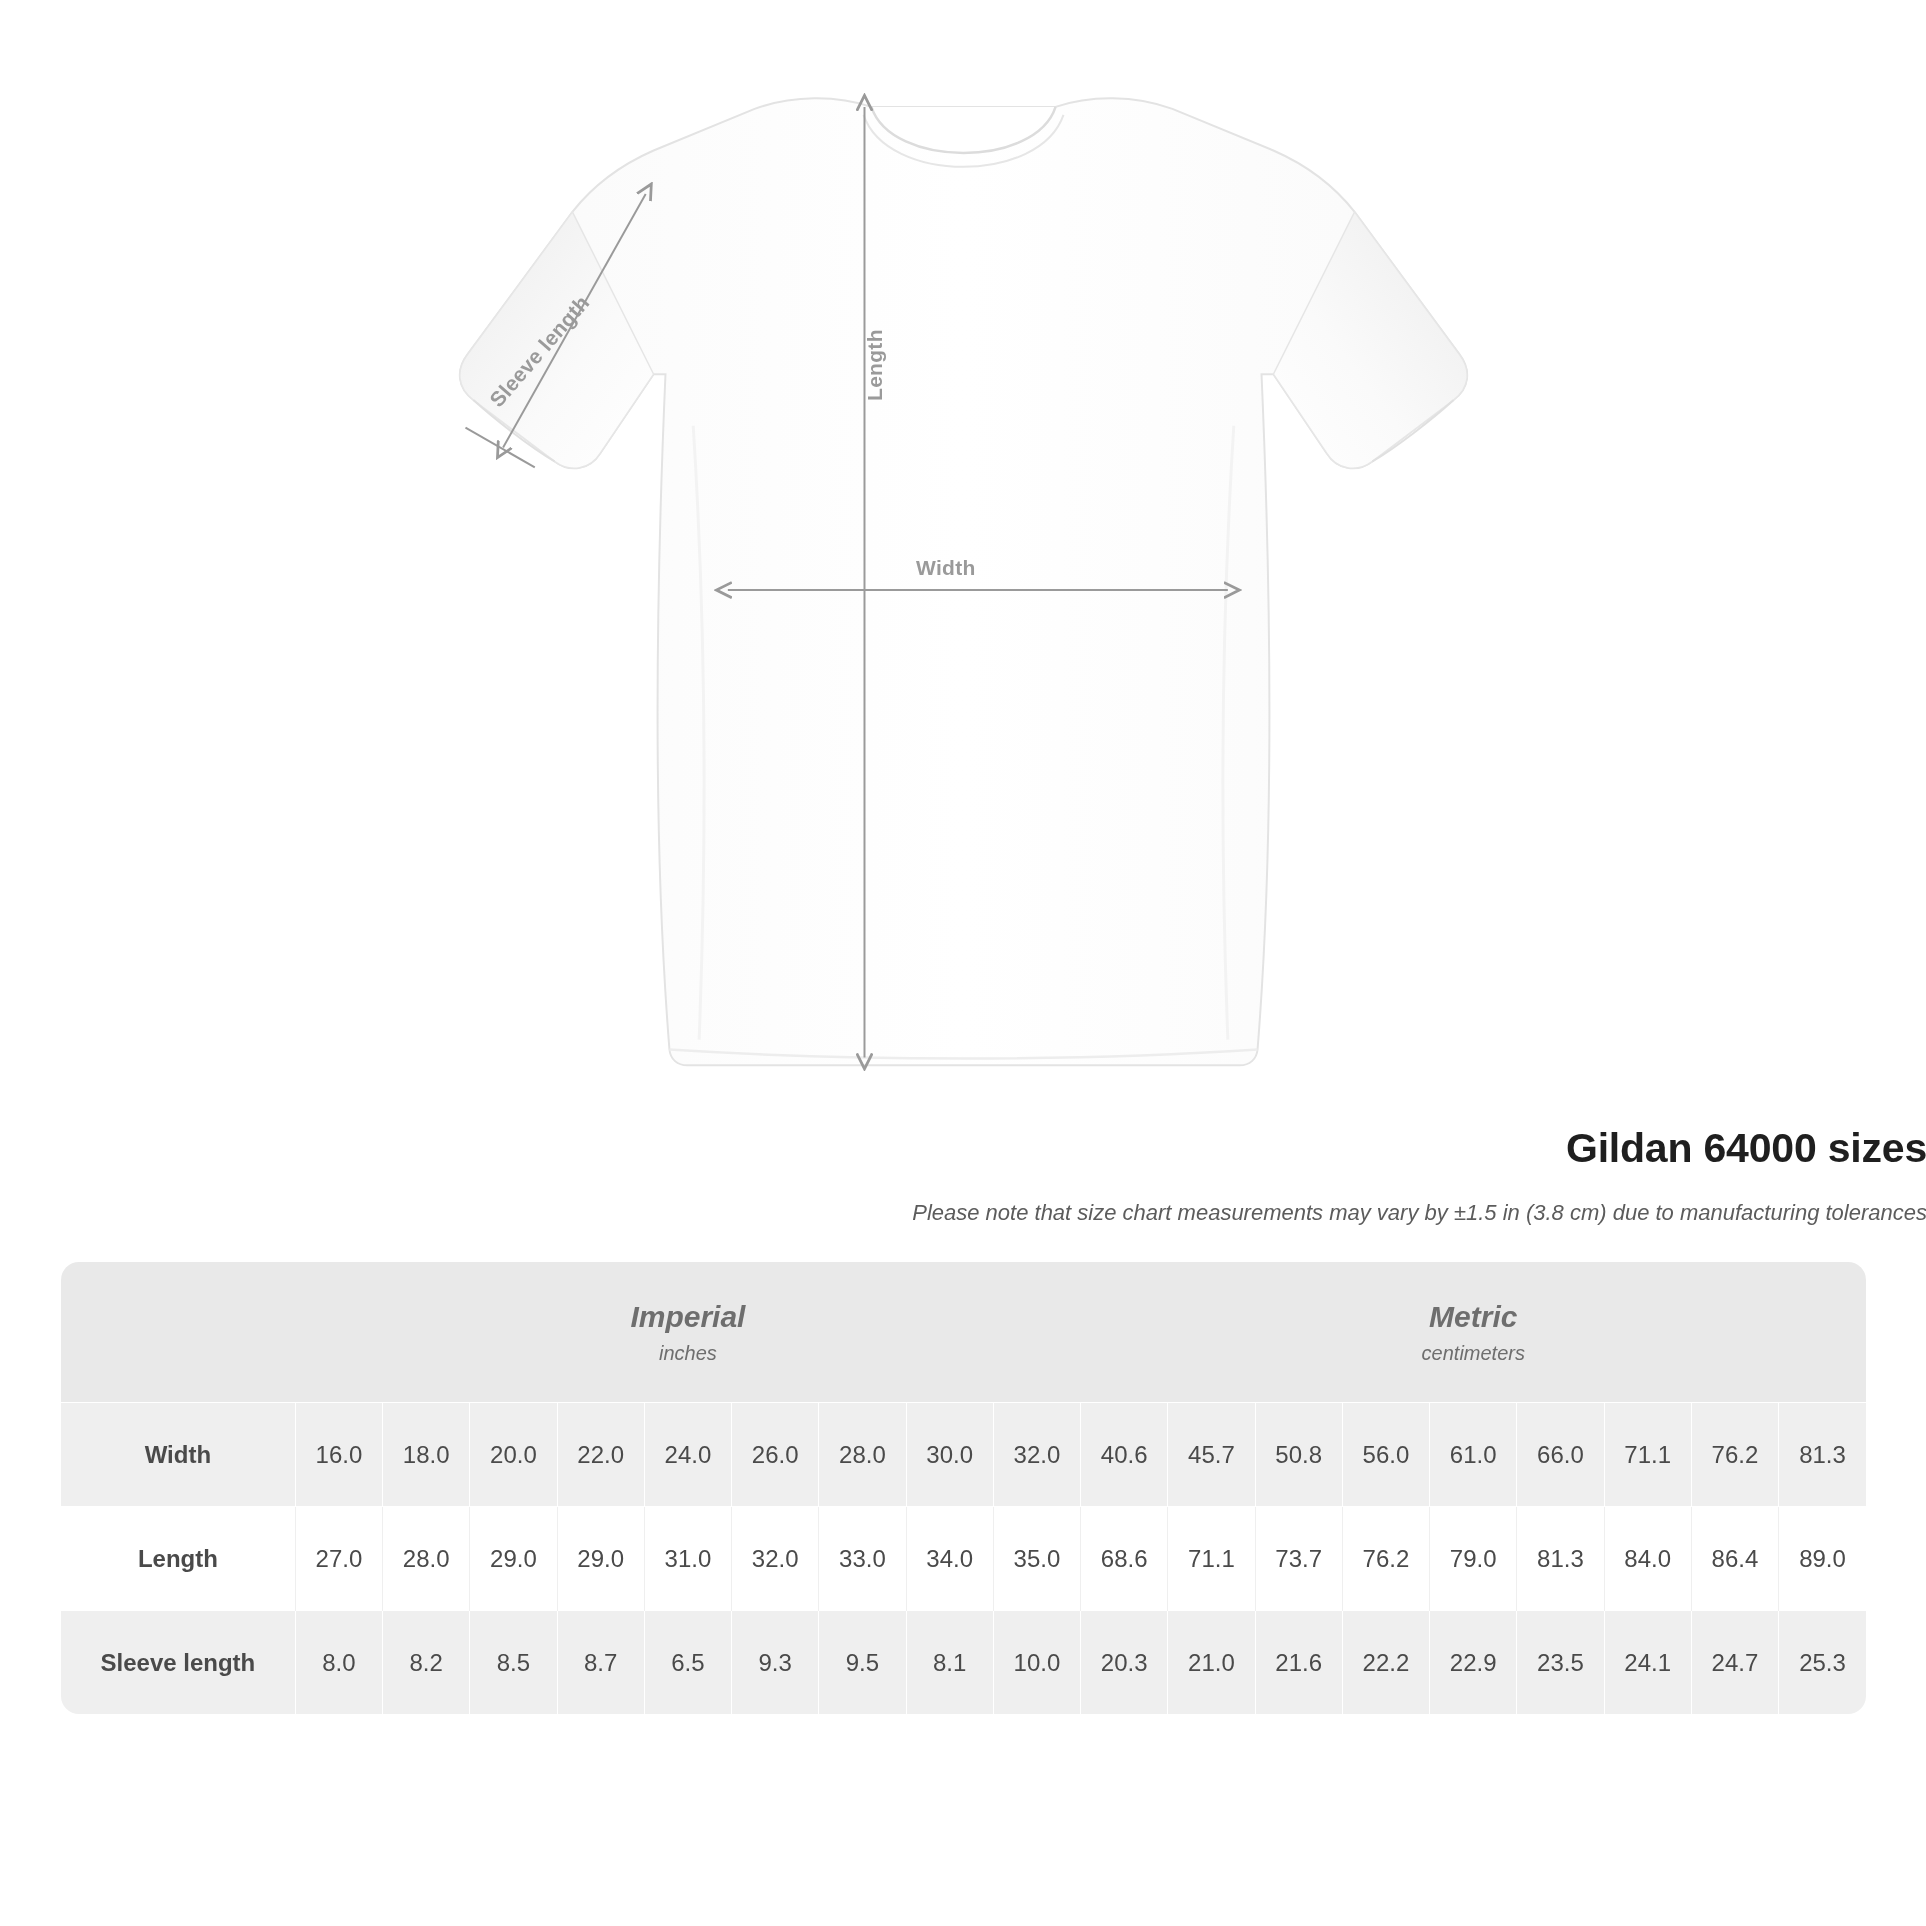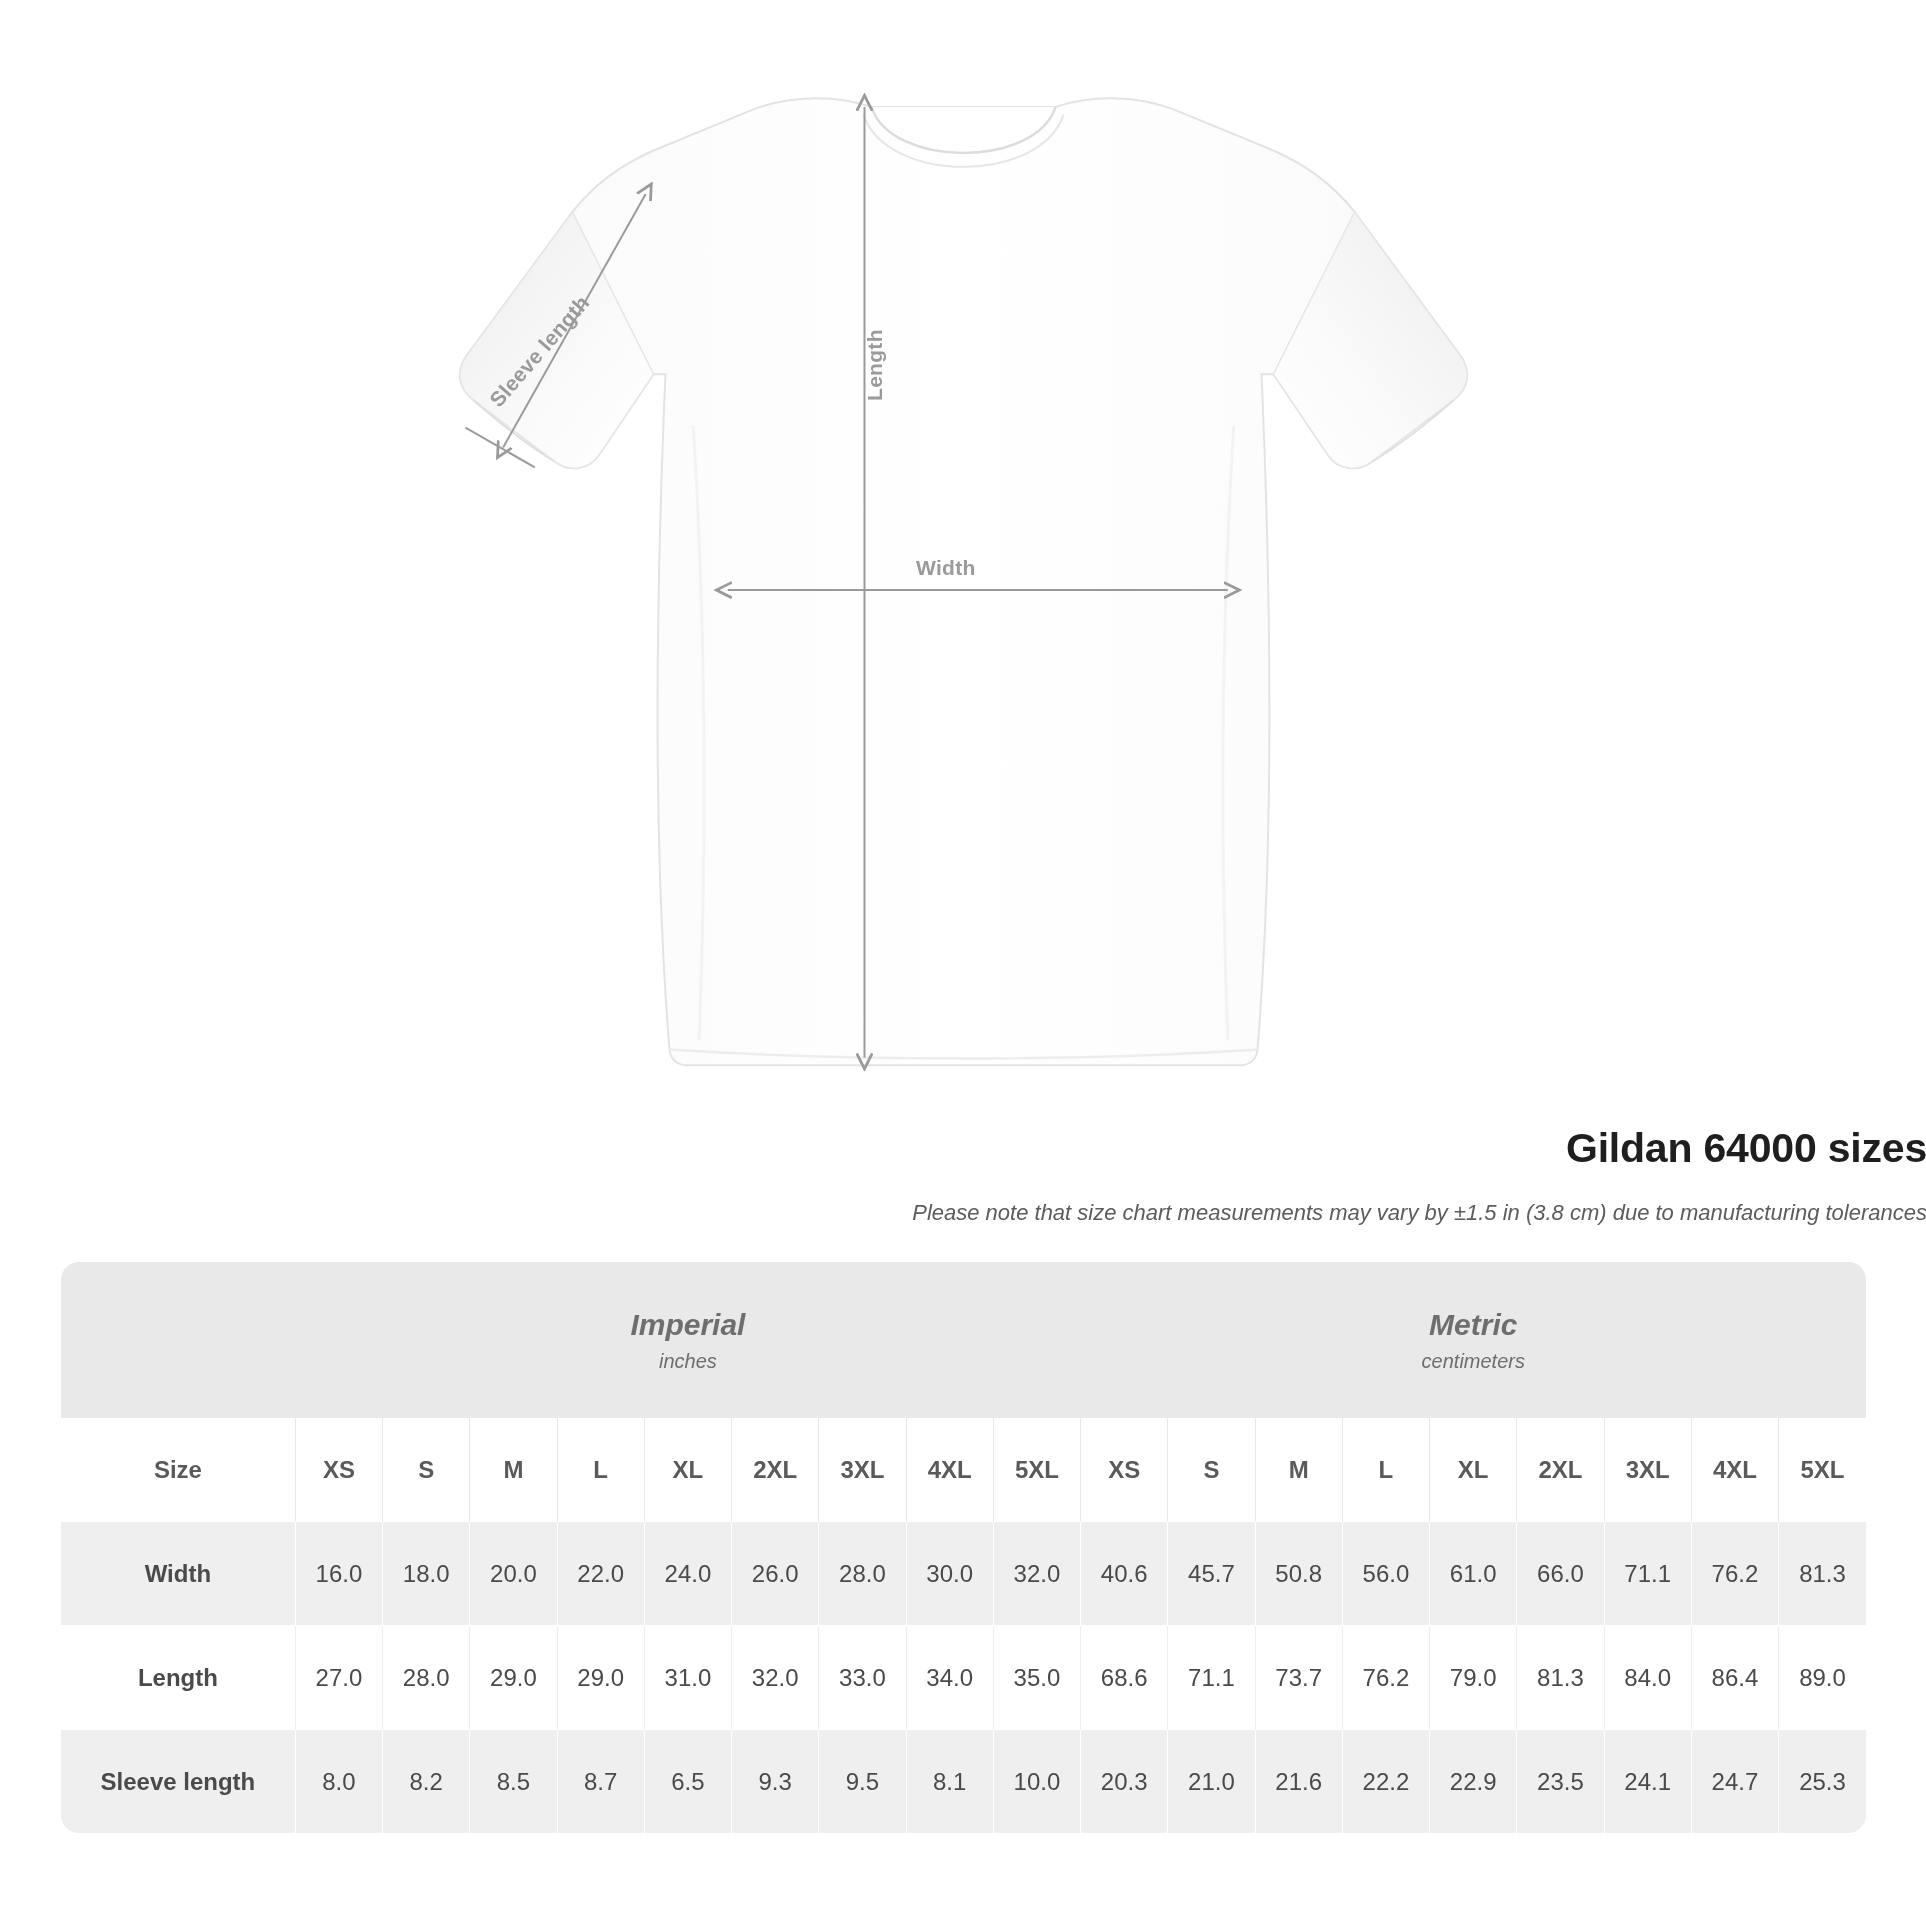--- a/index.html
+++ b/index.html
@@ -86,21 +86,21 @@
     width: 100%;
     table-layout: fixed;
   }
   table.size-table td, table.size-table th {
     padding: 0;
     text-align: center;
     vertical-align: middle;
   }
   .unit-row td {
     background: #e9e9e9;
-    height: 156px;
+    height: 140px;
     border: none;
   }
   .unit-name {
     font-size: 30px;
     font-weight: bold;
     font-style: italic;
     color: #6e6e6e;
   }
   .unit-sub {
     font-size: 20px;
@@ -258,41 +258,20 @@
           <td colspan="9">
             <div class="unit-name">Imperial</div>
             <div class="unit-sub">inches</div>
           </td>
           <td colspan="9">
             <div class="unit-name">Metric</div>
             <div class="unit-sub">centimeters</div>
           </td>
         </tr>
 
-        <tr class="head-row">
-          <td>Size</td>
-          <td>XS</td>
-          <td>S</td>
-          <td>M</td>
-          <td>L</td>
-          <td>XL</td>
-          <td>2XL</td>
-          <td>3XL</td>
-          <td>4XL</td>
-          <td>5XL</td>
-          <td>XS</td>
-          <td>S</td>
-          <td>M</td>
-          <td>L</td>
-          <td>XL</td>
-          <td>2XL</td>
-          <td>3XL</td>
-          <td>4XL</td>
-          <td>5XL</td>
-        </tr>
 
         <tr class="data-row row-shade">
           <td class="rowhead">Width</td>
           <td>16.0</td>
           <td>18.0</td>
           <td>20.0</td>
           <td>22.0</td>
           <td>24.0</td>
           <td>26.0</td>
           <td>28.0</td>

